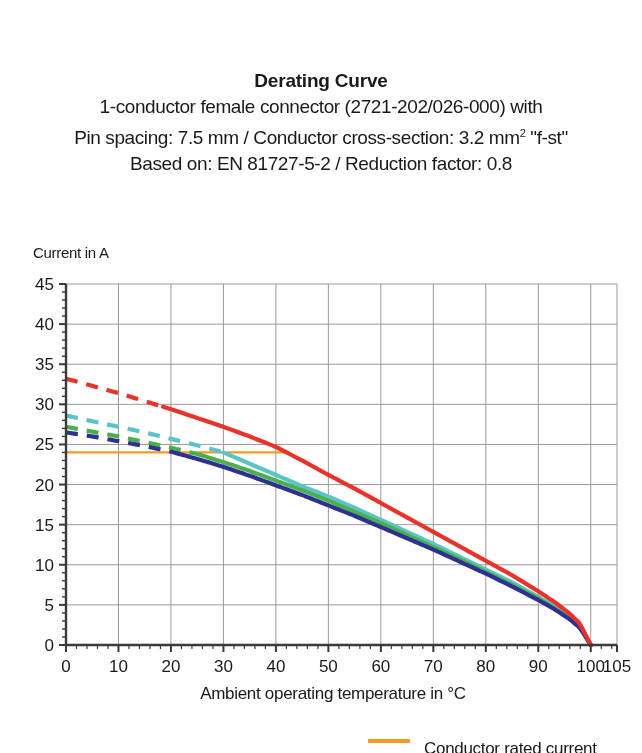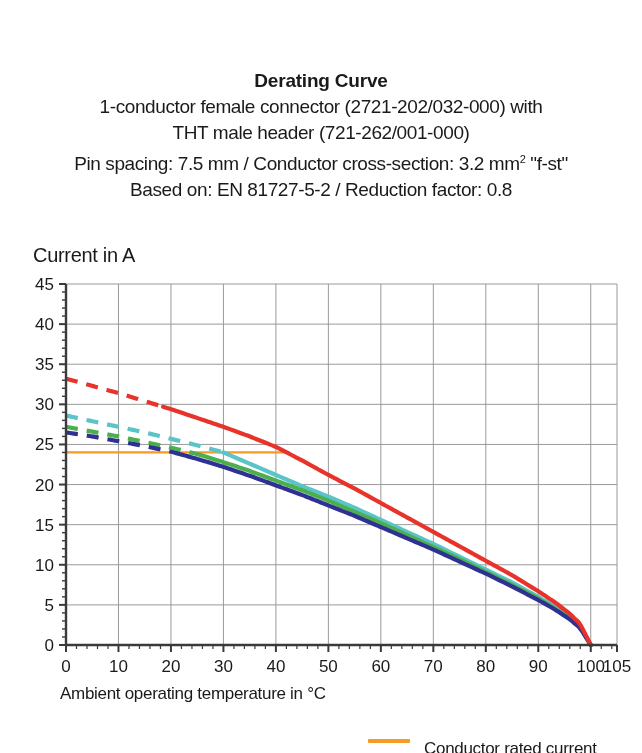--- a/index.html
+++ b/index.html
@@ -32,29 +32,29 @@
     letter-spacing: -0.4px;
     line-height: 26px;
     white-space: nowrap;
   }
   .title-sub sup { font-size: 11px; vertical-align: super; }
 
   
   .y-axis-title {
     position: absolute;
     left: 33px; top: 203px;
-    font-size: 20px;
+    font-size: 15px;
     letter-spacing: -0.3px;
   }
   .x-axis-title {
     position: absolute;
     left: 0; top: 643px;
     width: 642px;
-    text-align: left;
-    padding-left: 60px;
+    text-align: center;
+    padding-left: 24px;
     font-size: 17px;
     letter-spacing: -0.3px;
   }
 
   
   .plot-wrap { position: absolute; left: 0; top: 0; width: 642px; height: 753px; }
   svg.chart { display: block; }
 
   .ytick-label, .xtick-label {
     font-family: "Liberation Sans", sans-serif;
@@ -92,22 +92,21 @@
     border-radius: 1px;
   }
 </style>
 </head>
 <body>
 
 <div id="page">
 
   <div class="title-block">
     <div class="title-main">Derating Curve</div>
-    <div class="title-sub">1-conductor female connector (2721-202/032-000) with</div>
-    <div class="title-sub">THT male header (721-262/001-000)</div>
+    <div class="title-sub">1-conductor female connector (2721-202/026-000) with</div>
     <div class="title-sub"><span>Pin spacing: 7.5 mm / Conductor cross-section: 3.2 mm</span><sup>2</sup><span> "f-st"</span></div>
     <div class="title-sub">Based on: EN 81727-5-2 / Reduction factor: 0.8</div>
   </div>
 
   <div class="y-axis-title">Current in A</div>
 
   <div class="plot-wrap">
     <svg class="chart" id="chart-svg" width="642" height="700">
         <line x1="66" x2="617" y1="563.8888888888889" y2="563.8888888888889" stroke="#9a9a9a" stroke-width="1"></line>
         <line x1="66" x2="617" y1="523.7777777777778" y2="523.7777777777778" stroke="#9a9a9a" stroke-width="1"></line>

